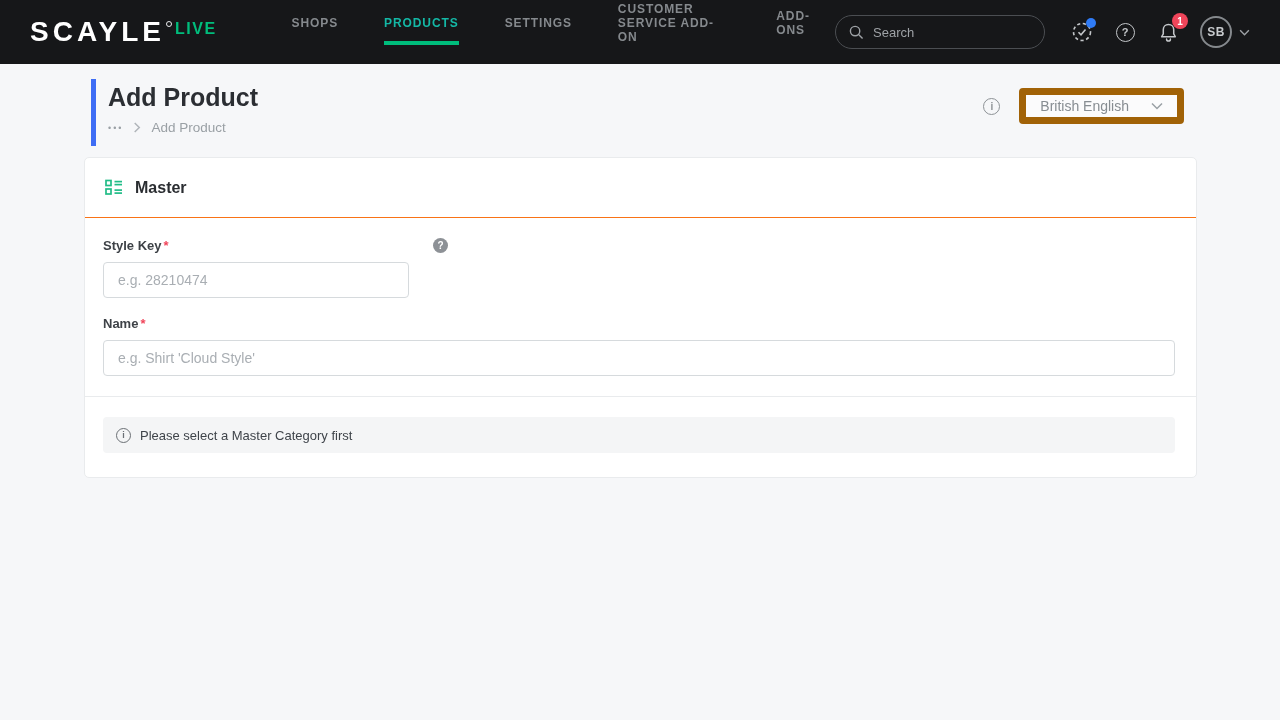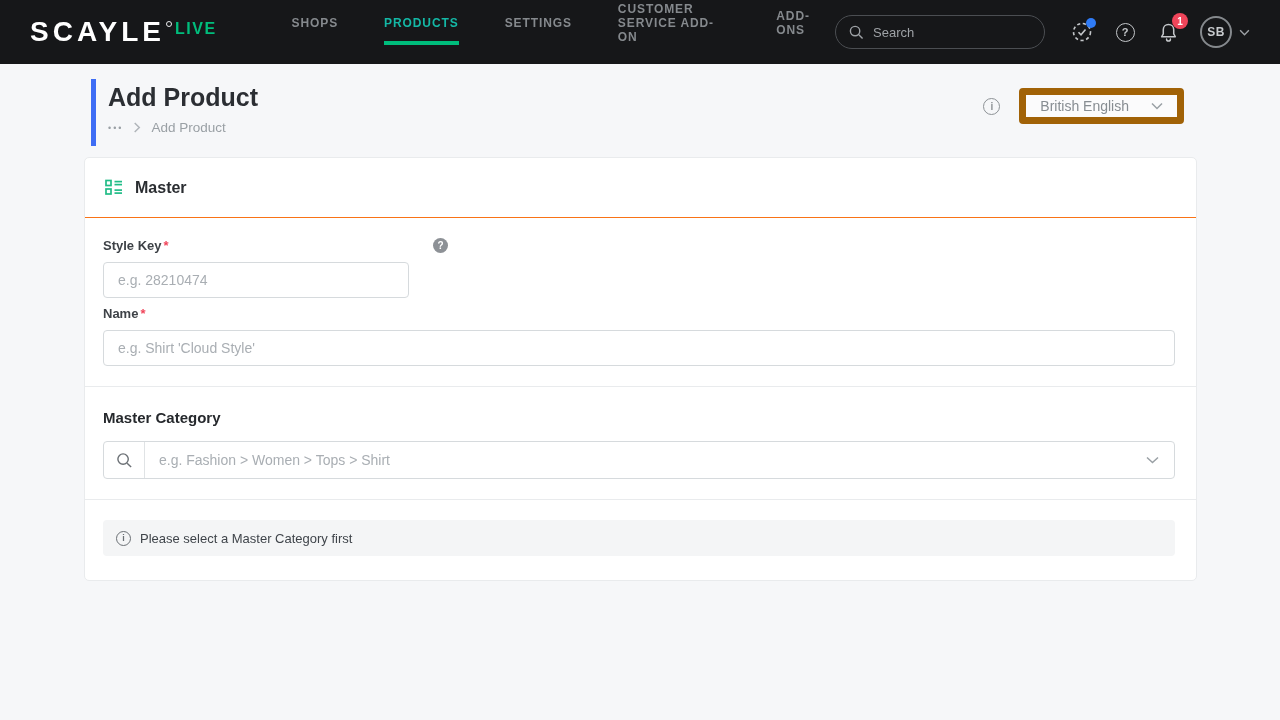--- a/index.html
+++ b/index.html
@@ -46,21 +46,21 @@
   .card-section { padding:20px 21px 20px 18px; border-bottom:1px solid #e9ebed; }
   .card-section:last-child { border-bottom:none; padding-bottom:24px; }
   .field-label-row { display:flex; align-items:center; justify-content:space-between; width:345px; margin-bottom:9px; }
   .field-label { font-size:13px; font-weight:700; color:#3e4247; }
   .req { color:#f0455a; margin-left:2px; }
   .help-dot { width:15px; height:15px; border-radius:50%; background:#8d9196; color:#ffffff; font-size:10px; font-weight:700; display:flex; align-items:center; justify-content:center; cursor:pointer; }
   .text-input { height:36px; border:1px solid #d6dadd; border-radius:4px; padding:0 14px; font-size:14px; color:#3e4247; font-family:"Liberation Sans", sans-serif; outline:none; }
   .text-input::placeholder { color:#a9aeb3; }
   .input-sm { width:306px; }
   .input-full { width:100%; }
-  .name-block { margin-top:8px; }
+  .name-block { margin-top:18px; }
   .name-block .field-label-row { width:auto; justify-content:flex-start; }
   .section-title { font-size:15px; font-weight:700; color:#26292d; margin:2px 0 15px 0; }
   .select-search { display:flex; align-items:center; height:38px; border:1px solid #d6dadd; border-radius:4px; overflow:hidden; }
   .select-search .icon-cell { display:flex; align-items:center; justify-content:center; width:41px; align-self:stretch; border-right:1px solid #e0e3e5; cursor:pointer; }
   .select-search input { flex:1; border:none; outline:none; padding:0 14px; font-size:14px; color:#3e4247; font-family:"Liberation Sans", sans-serif; }
   .select-search input::placeholder { color:#a9aeb3; }
   .select-search .chev-cell { padding:0 15px; display:flex; align-items:center; cursor:pointer; }
   .info-box { display:flex; align-items:center; gap:9px; height:36px; background:#f4f5f6; border-radius:4px; padding:0 13px; }
   .info-ring { flex:0 0 auto; width:15px; height:15px; border:1.2px solid #6b7075; border-radius:50%; color:#6b7075; font-size:9px; font-weight:700; font-style:normal; display:flex; align-items:center; justify-content:center; }
   .info-text { font-size:13px; color:#3f444a; }
@@ -176,37 +176,20 @@
         <input type="text" class="text-input input-sm" placeholder="e.g. 28210474" style="">
 
         <div class="name-block">
           <div class="field-label-row">
             <span class="field-label"><span>Name</span><span class="req">*</span></span>
           </div>
           <input type="text" class="text-input input-full" placeholder="e.g. Shirt 'Cloud Style'" style="">
         </div>
       </div>
 
-      <div class="card-section">
-        <div class="section-title">Master Category</div>
-        <div class="select-search">
-          <span class="icon-cell">
-            <svg width="17" height="17" viewBox="0 0 18 18" fill="none" stroke="#6b7075" stroke-width="1.5">
-              <circle cx="7.5" cy="7.5" r="5.5"></circle>
-                <line x1="11.8" y1="11.8" x2="16" y2="16"></line>
-            </svg>
-          </span>
-          <input type="text" placeholder="e.g. Fashion &gt; Women &gt; Tops &gt; Shirt" style="">
-          <span class="chev-cell">
-            <svg width="13" height="8" viewBox="0 0 13 8" fill="none" stroke="#9aa0a5" stroke-width="1.5">
-              <polyline points="1,1.5 6.5,6.5 12,1.5"></polyline>
-            </svg>
-          </span>
-        </div>
-      </div>
 
       <div class="card-section">
         <div class="info-box">
           <span class="info-ring">i</span>
           <span class="info-text">Please select a Master Category first</span>
         </div>
       </div>
 
     </div>
   </div>

